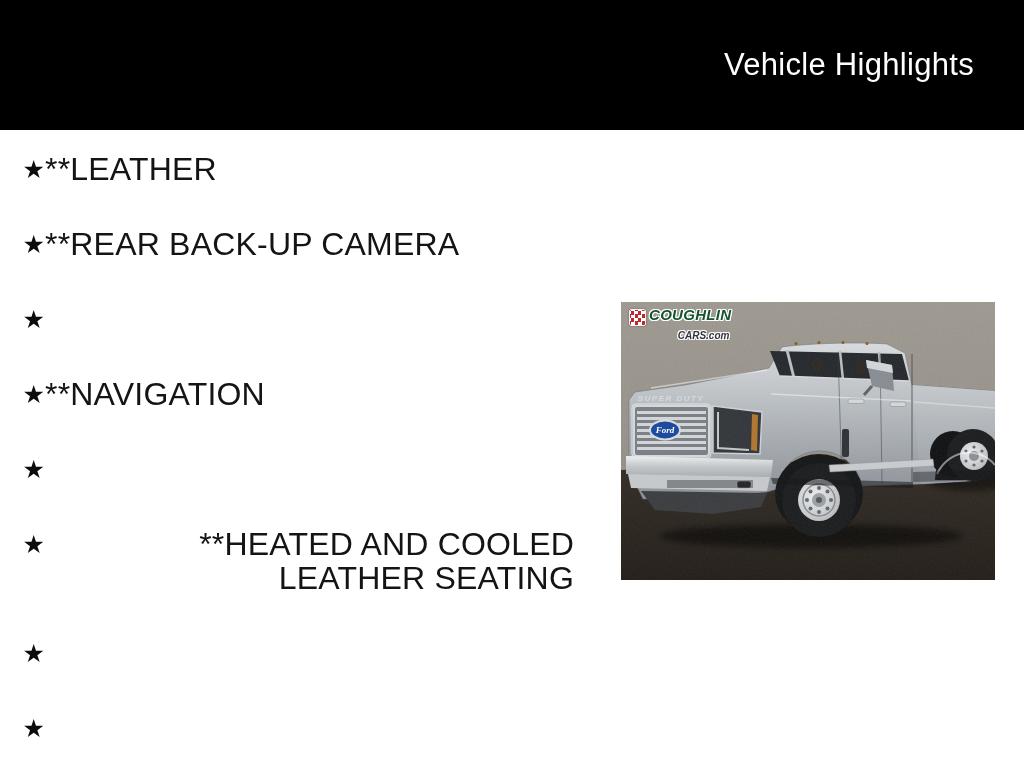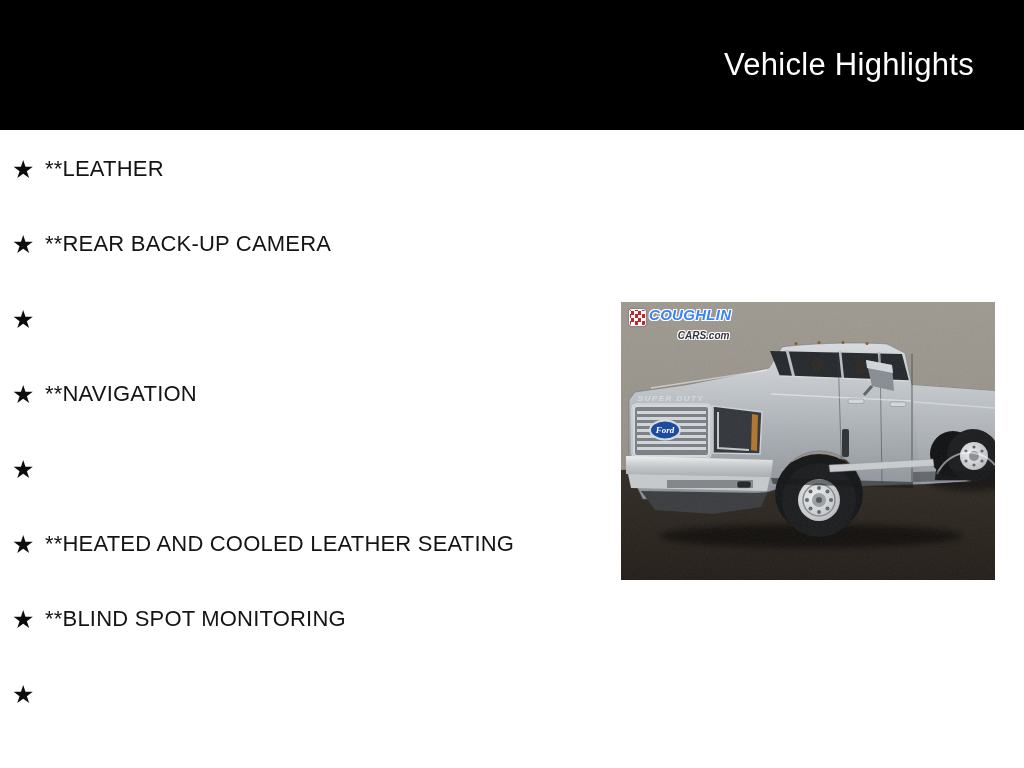--- a/index.html
+++ b/index.html
@@ -3,21 +3,21 @@
 <meta charset="utf-8">
 <style>
   html, body { margin: 0; padding: 0; }
   body {
     width: 1024px; height: 768px;
     background: #ffffff;
     font-family: "Liberation Sans", sans-serif;
     position: relative;
     overflow: hidden;
   }
-  .slide { position: absolute; inset: 0; width: 944px; height: 768px; background: #ffffff; }
+  .slide { position: absolute; inset: 0; width: 944px; height: 768px; background: #ffffff; text-align: right; }
 
   
   .header-bar {
     position: absolute; left: 0; top: 0;
     width: 1024px; height: 130px;
     background: #000000;
     display: flex; align-items: center; justify-content: flex-end;
     padding-right: 50px; box-sizing: border-box;
   }
   .header-title {
@@ -34,21 +34,21 @@
     padding-top: 22px;
   }
   .feature-item { display: flex; align-items: flex-start; }
   .feature-item + .feature-item { margin-top: 41px; }
   .star {
     flex: 0 0 33px; width: 33px;
     font-size: 25px; line-height: 34px;
     color: #0c0c0c;
   }
   .feature-text {
-    font-size: 22px; line-height: 34px;
+    font-size: 32px; line-height: 34px;
     color: #141414;
     letter-spacing: 0.2px;
   }
 
   
   .photo {
     position: absolute; left: 621px; top: 302px;
     width: 374px; height: 278px;
     overflow: hidden;
   }
@@ -65,21 +65,21 @@
     background-color: #c1272d;
     background-image: conic-gradient(#ffffff 0 25%, transparent 0 50%, #ffffff 0 75%, transparent 0);
     background-size: 7px 7px;
     background-position: 1px 1px;
     background-repeat: repeat;
     box-shadow: 0 0 2px rgba(0,0,0,0.4);
   }
   .logo-text { margin-left: 3px; display: flex; flex-direction: column; align-items: flex-end; }
   .logo-name {
     font-size: 15px; font-weight: 700; font-style: italic;
-    color: #3b82f6; letter-spacing: 0.3px; line-height: 15px;
+    color: #14532d; letter-spacing: 0.3px; line-height: 15px;
     text-shadow: -1px -1px 0 #fff, 1px -1px 0 #fff, -1px 1px 0 #fff, 1px 1px 0 #fff, 0 1px 0 #fff, 1px 0 0 #fff;
   }
   .logo-domain {
     font-size: 10px; font-weight: 700; font-style: italic;
     color: #34353b; line-height: 10px; margin-top: 9px; margin-right: 2px;
     text-shadow: -1px -1px 0 #fff, 1px -1px 0 #fff, -1px 1px 0 #fff, 1px 1px 0 #fff;
   }
 </style>
 </head>
 <body>
@@ -108,21 +108,20 @@
     </div>
     <div class="feature-item">
       <span class="star">★</span>
     </div>
     <div class="feature-item">
       <span class="star">★</span>
       <span class="feature-text">**HEATED AND COOLED LEATHER SEATING</span>
     </div>
     <div class="feature-item">
       <span class="star">★</span>
-      <span class="feature-text">**BLIND SPOT MONITORING</span>
     </div>
     <div class="feature-item">
       <span class="star">★</span>
     </div>
   </div>
 
   <div class="photo">
     <svg width="374" height="278" viewBox="0 0 374 278" xmlns="http://www.w3.org/2000/svg" role="img">
       <defs>
         <linearGradient id="wallGrad" x1="0" y1="0" x2="0" y2="1">

